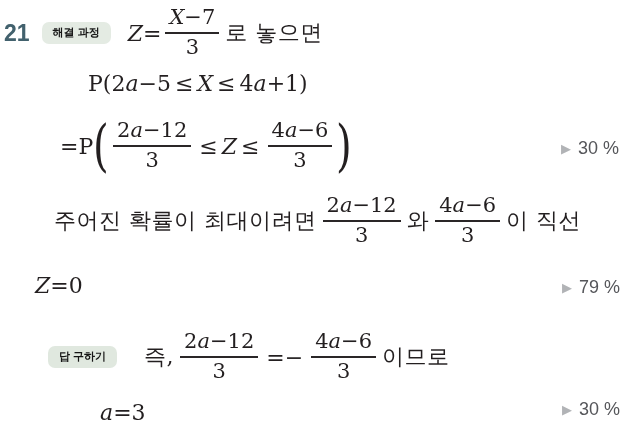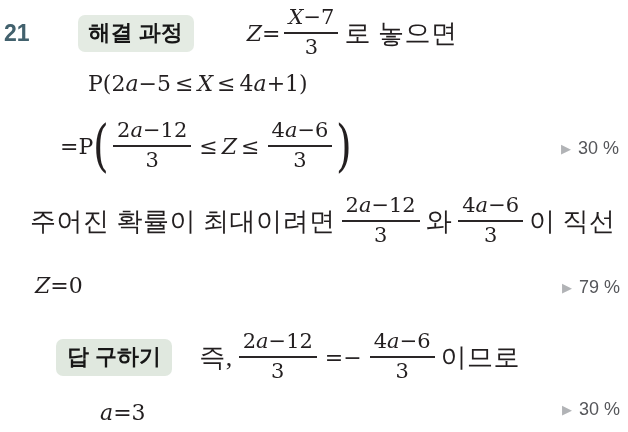--- a/index.html
+++ b/index.html
@@ -23,33 +23,33 @@
     font-family:"Liberation Sans","DejaVu Sans",sans-serif;
     font-weight:bold;font-size:23px;color:var(--num);
     margin-right:12px;letter-spacing:0px;
   }
   .badge{
     display:inline-flex;align-items:center;justify-content:center;
     background:var(--badge-bg);
     border-radius:7px;
     padding:3px 11px 4px;
     font-family:"Liberation Sans","DejaVu Sans",sans-serif;
-    font-weight:bold;font-size:22px;color:#161616;
+    font-weight:bold;font-size:11px;color:#161616;
     white-space:nowrap;
   }
   .badge.answer{background:#e0e8df;}
   .math{
     display:flex;align-items:center;
     font-family:"DejaVu Serif","Liberation Serif",serif;
     font-size:22px;color:var(--text);
     white-space:pre;
   }
   .math .it{font-style:italic;}
   .math .op{margin:0 4px;}
-  .math .ko{font-size:26px;margin:0 2px;letter-spacing:0.5px;font-family:Liberation Serif, serif;}
+  .math .ko{font-size:22px;margin:0 2px;letter-spacing:0.5px;}
   .frac{
     display:inline-flex;flex-direction:column;align-items:center;
     margin:0 4px;font-size:21px;line-height:1.12;
   }
   .frac .num{display:flex;align-items:baseline;border-bottom:2px solid #2a2627;padding:0 4px 2px;}
   .frac .den{display:flex;padding-top:2px;}
   .bigp{
     font-size:56px;font-weight:300;line-height:0.95;
     transform:scaleX(.72);
     margin:0 -3px;
@@ -59,43 +59,43 @@
     font-family:"Liberation Sans","DejaVu Sans",sans-serif;
     font-size:18px;color:var(--marker-text);
   }
   .marker .tri{color:var(--arrow);font-size:13px;line-height:1;}
 </style>
 </head>
 <body>
 
 <div class="page">
 
-  <div class="row" style="top:5px;left:4px;height:56px;gap:36px;">
+  <div class="row" style="top:5px;left:4px;height:56px;">
     <span class="problem-number">21</span>
     <span class="badge" style="margin-right:17px;">해결 과정</span>
     <span class="math"><span class="it">Z</span><span class="rm">=</span><span class="frac"><span class="num"><span class="it">X</span><span class="rm">−7</span></span><span class="den"><span class="rm">3</span></span></span><span class="ko">로 놓으면</span></span>
   </div>
 
   <div class="row" style="top:63px;left:88px;height:40px;">
     <span class="math"><span class="rm">P(</span><span class="rm">2</span><span class="it">a</span><span class="rm">−5</span><span class="rm op">≤</span><span class="it">X</span><span class="rm op">≤</span><span class="rm">4</span><span class="it">a</span><span class="rm">+1)</span></span>
   </div>
 
   <div class="row" style="top:109px;left:60px;height:74px;">
     <span class="math"><span class="rm">=</span><span class="rm">P</span><span class="bigp">(</span><span class="frac"><span class="num"><span class="rm">2</span><span class="it">a</span><span class="rm">−12</span></span><span class="den"><span class="rm">3</span></span></span><span class="rm op">≤</span><span class="it">Z</span><span class="rm op">≤</span><span class="frac"><span class="num"><span class="rm">4</span><span class="it">a</span><span class="rm">−6</span></span><span class="den"><span class="rm">3</span></span></span><span class="bigp">)</span></span>
   </div>
 
-  <div class="row" style="top:188px;left:28px;height:66px;">
+  <div class="row" style="top:188px;left:52px;height:66px;">
     <span class="math"><span class="ko">주어진 확률이 최대이려면</span><span class="frac"><span class="num"><span class="rm">2</span><span class="it">a</span><span class="rm">−12</span></span><span class="den"><span class="rm">3</span></span></span><span class="ko">와</span><span class="frac"><span class="num"><span class="rm">4</span><span class="it">a</span><span class="rm">−6</span></span><span class="den"><span class="rm">3</span></span></span><span class="ko">이 직선</span></span>
   </div>
 
   <div class="row" style="top:265px;left:35px;height:40px;">
     <span class="math"><span class="it">Z</span><span class="rm">=0</span></span>
   </div>
 
-  <div class="row" style="top:322px;left:56px;height:70px;">
+  <div class="row" style="top:322px;left:48px;height:70px;">
     <span class="badge answer" style="margin-right:25px;">답 구하기</span>
     <span class="math"><span class="ko">즉,</span><span class="frac"><span class="num"><span class="rm">2</span><span class="it">a</span><span class="rm">−12</span></span><span class="den"><span class="rm">3</span></span></span><span class="rm op">=−</span><span class="frac"><span class="num"><span class="rm">4</span><span class="it">a</span><span class="rm">−6</span></span><span class="den"><span class="rm">3</span></span></span><span class="ko">이므로</span></span>
   </div>
 
   <div class="row" style="top:394px;left:100px;height:36px;">
     <span class="math"><span class="it">a</span><span class="rm">=3</span></span>
   </div>
 
   <div class="marker" style="top:138px;right:9px;">
     <span class="tri">▶</span>

